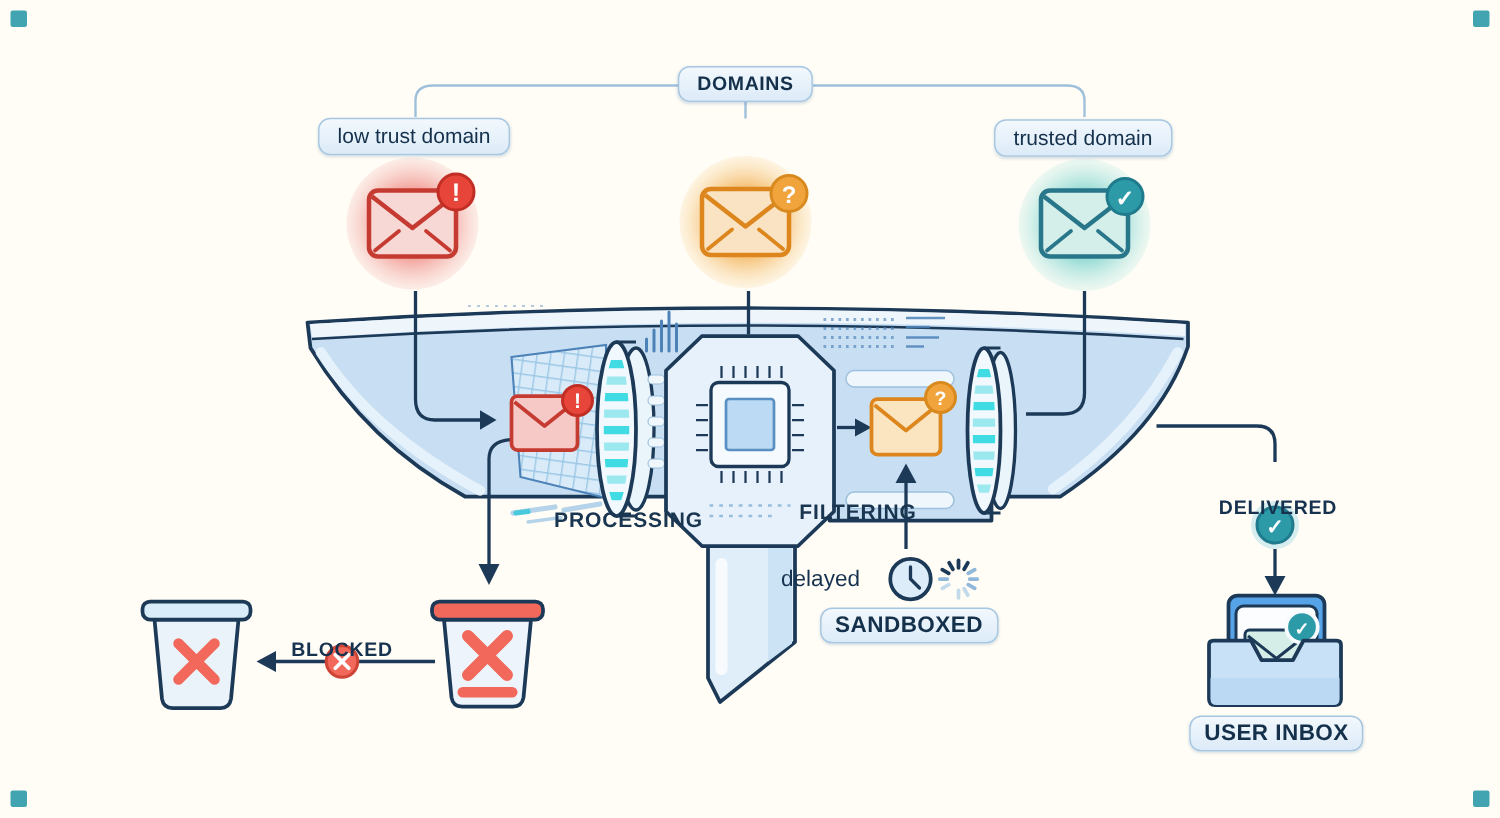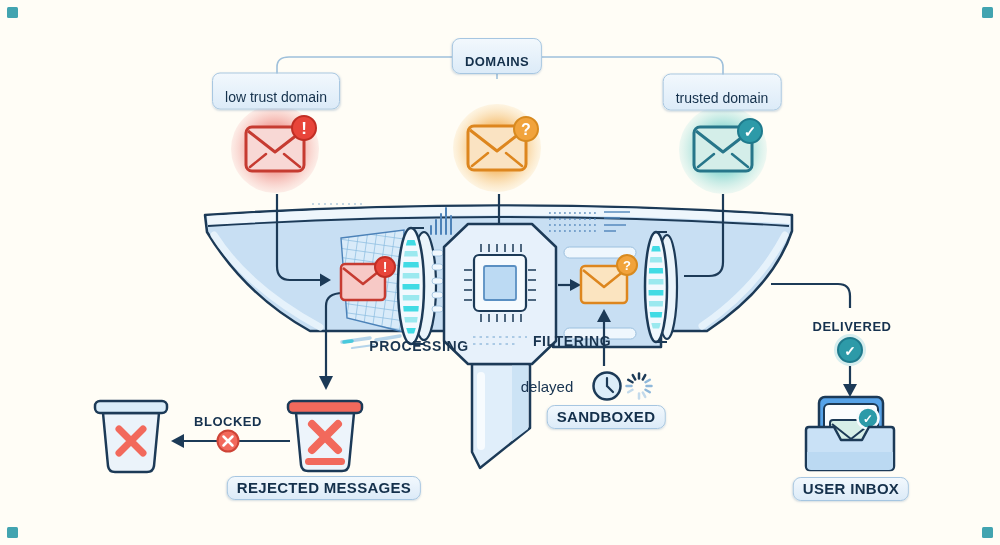--- a/index.html
+++ b/index.html
@@ -7,27 +7,27 @@
     position:relative;width:1000px;height:545px;background:#FFFDF6;
     overflow:hidden;font-family:"Liberation Sans",sans-serif;
   }
   .stage svg{position:absolute;left:0;top:0;}
   svg text{font-family:"Liberation Sans",sans-serif;}
   .badge-t{font-weight:700;fill:#ffffff;}
   .lbl{position:absolute;transform:translate(-50%,-50%);white-space:nowrap;color:#16324F;}
   .pill{
     background:linear-gradient(180deg,#F2F8FD,#DCEBF8);
     border:1.5px solid #A6C6E1;border-radius:8px;
-    padding:15px 12px 4px;color:#14304B;
+    padding:3px 12px 4px;color:#14304B;
     box-shadow:0 1px 2px rgba(90,130,170,.25);
   }
   .pill.title{font-size:13px;font-weight:700;letter-spacing:.4px;}
   .pill.domain{font-size:14px;font-weight:500;}
   .pill.small{font-size:15px;font-weight:700;letter-spacing:.3px;padding:2px 9px 3px;}
-  .txt.caps{font-size:13px;font-weight:700;letter-spacing:.5px;}
+  .txt.caps{font-size:13px;font-weight:700;letter-spacing:.5px;margin-top:12px;}
   .txt.tiny{font-size:14px;font-weight:700;letter-spacing:.6px;color:#1A3550;}
   .txt.plain{font-size:15px;font-weight:500;}
 </style>
 </head>
 <body>
 
 <div class="stage">
 <svg width="1000" height="545" viewBox="0 0 1000 545">
   <defs>
     <radialGradient id="gRed">
@@ -300,16 +300,15 @@
 </svg>
 
 <div class="lbl pill title" style="left:497px;top:56px">DOMAINS</div>
 <div class="lbl pill domain" style="left:276px;top:91px">low trust domain</div>
 <div class="lbl pill domain" style="left:722px;top:92px">trusted domain</div>
 <div class="lbl txt tiny" style="left:419px;top:346px">PROCESSING</div>
 <div class="lbl txt tiny" style="left:572px;top:341px">FILTERING</div>
 <div class="lbl txt plain" style="left:547px;top:386px">delayed</div>
 <div class="lbl pill small" style="left:606px;top:417px">SANDBOXED</div>
 <div class="lbl txt caps" style="left:228px;top:421px">BLOCKED</div>
-<div class="lbl pill small" style="left:324px;top:488px">REJECTED MESSAGES</div>
 <div class="lbl txt caps" style="left:852px;top:326px">DELIVERED</div>
 <div class="lbl pill small" style="left:851px;top:489px">USER INBOX</div>
 </div>
 
 </body></html>

